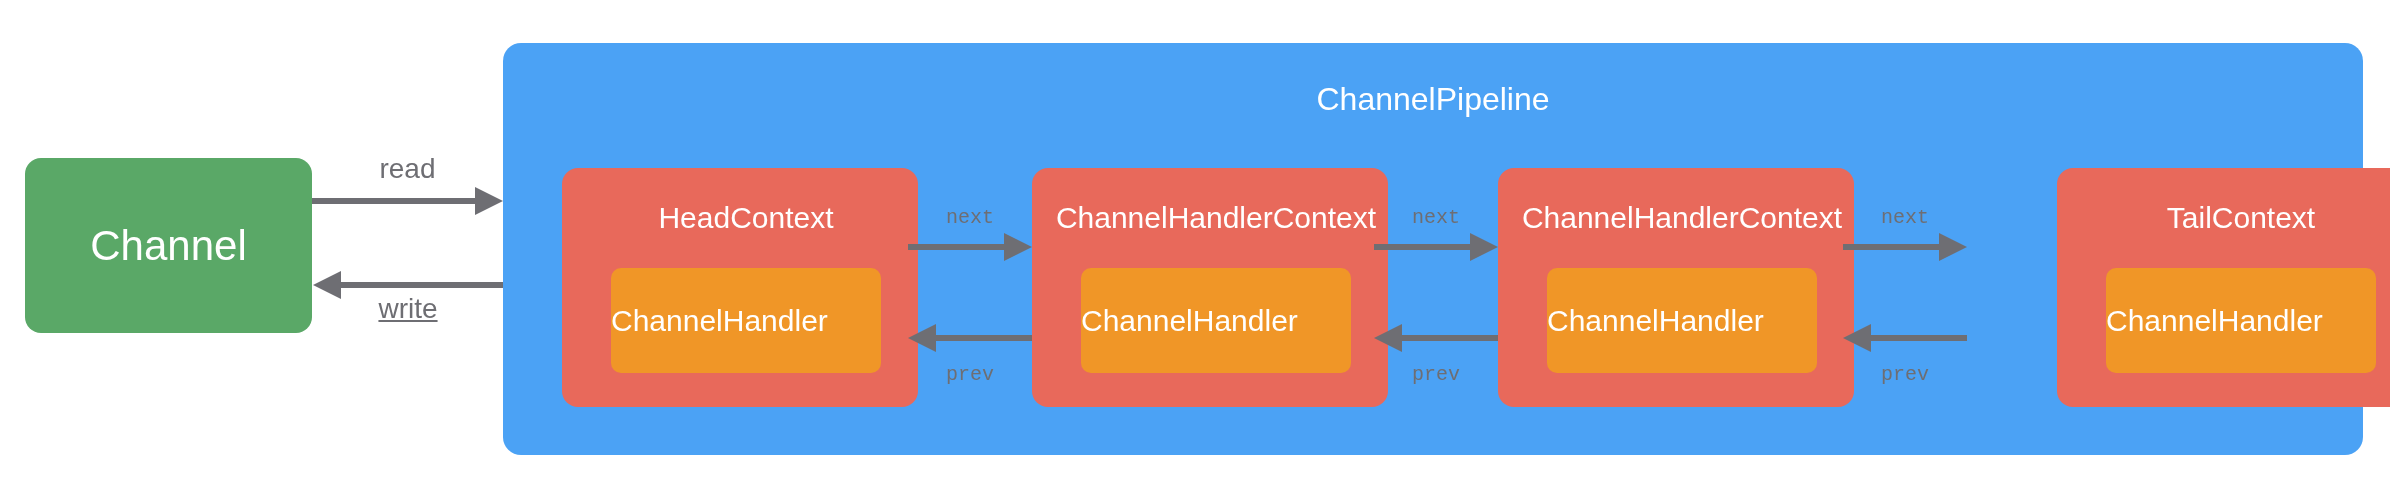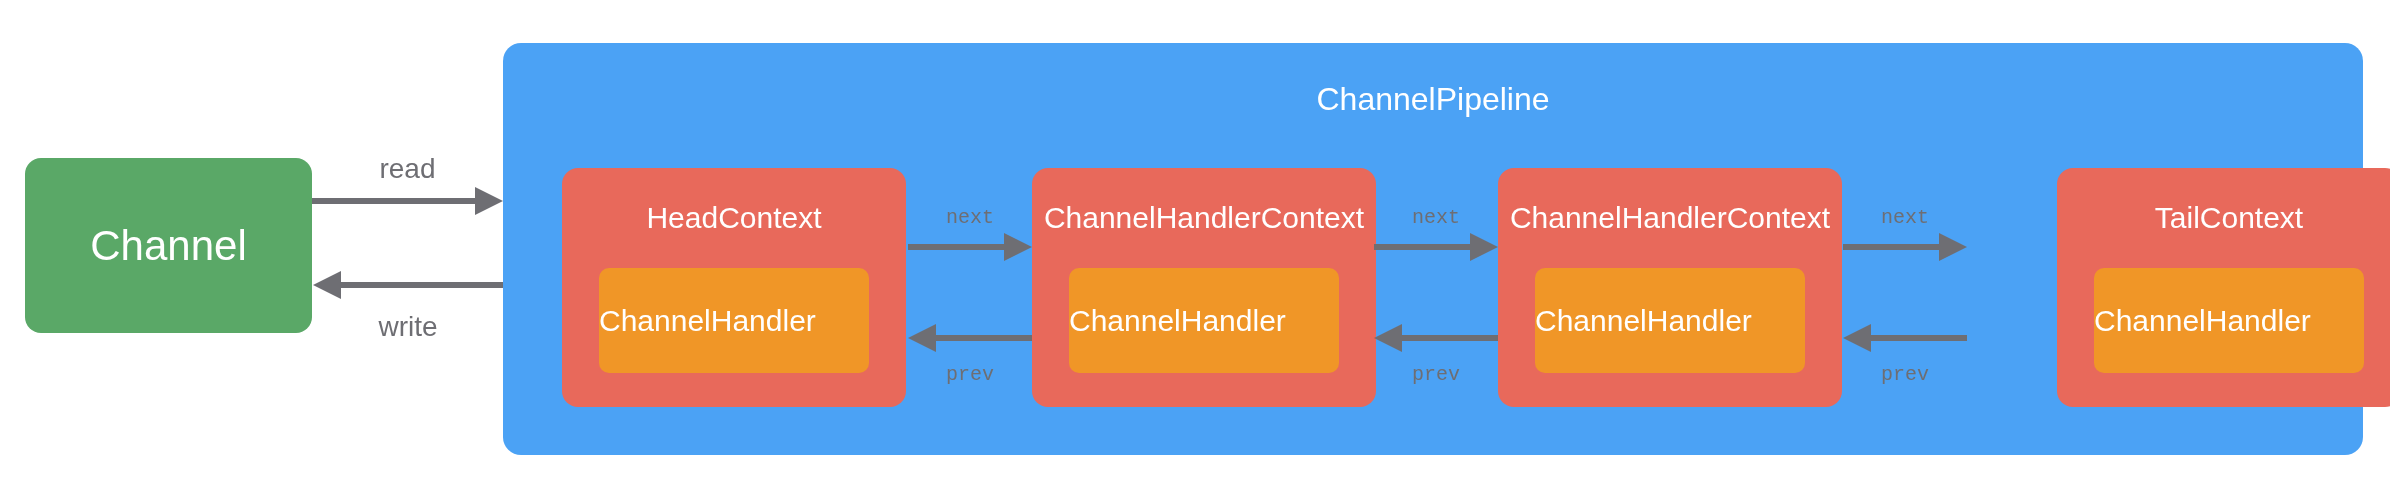--- a/index.html
+++ b/index.html
@@ -28,21 +28,21 @@
     position:absolute;left:503px;top:43px;width:1860px;height:412px;
     background:var(--pipeline-blue);border-radius:18px;
   }
   .pipeline-title{
     position:absolute;left:0;top:36px;width:100%;text-align:center;
     color:var(--text-white);font-size:32px;line-height:40px;
   }
   
   .context-box{
     position:absolute;top:125px;width:344px;height:239px;
-    background:var(--context-red);border-radius:16px;
+    background:var(--context-red);border-radius:16px;padding-left:12px;
   }
   .ctx-0{left:59px;} .ctx-1{left:529px;} .ctx-2{left:995px;} .ctx-3{left:1520px;margin-left:34px;}
   .context-label{
     height:100px;display:flex;align-items:center;justify-content:center;
     color:var(--text-white);font-size:30px;white-space:nowrap;
   }
   .handler-box{
     margin:0 auto;width:270px;height:105px;background:var(--handler-orange);
     border-radius:10px;display:flex;align-items:center;
   }
@@ -59,21 +59,21 @@
   .arrow.to-right .head{right:0;border-left:28px solid var(--arrow-gray);}
   .arrow.to-left  .head{left:0;border-right:28px solid var(--arrow-gray);}
   
   .read-arrow{left:312px;top:187px;width:191px;}
   .write-arrow{left:313px;top:271px;width:190px;}
   .io-label{
     position:absolute;text-align:center;color:var(--label-gray);
     font-size:28px;line-height:34px;
   }
   .read-label{left:312px;width:191px;top:152px;}
-  .write-label{left:313px;width:190px;top:310px;}
+  .write-label{left:313px;width:190px;top:292px;text-decoration:underline;}
   
   .gap-0{left:405px;} .gap-1{left:871px;} .gap-2{left:1340px;}
   .gap-arrow{width:124px;}
   .next-arrow{top:190px;}
   .prev-arrow{top:281px;}
   .gap-label{
     position:absolute;width:124px;text-align:center;color:var(--label-gray);
     font-size:20px;line-height:34px;font-family:Liberation Mono, monospace;
   }
   .next-label{top:158px;}

